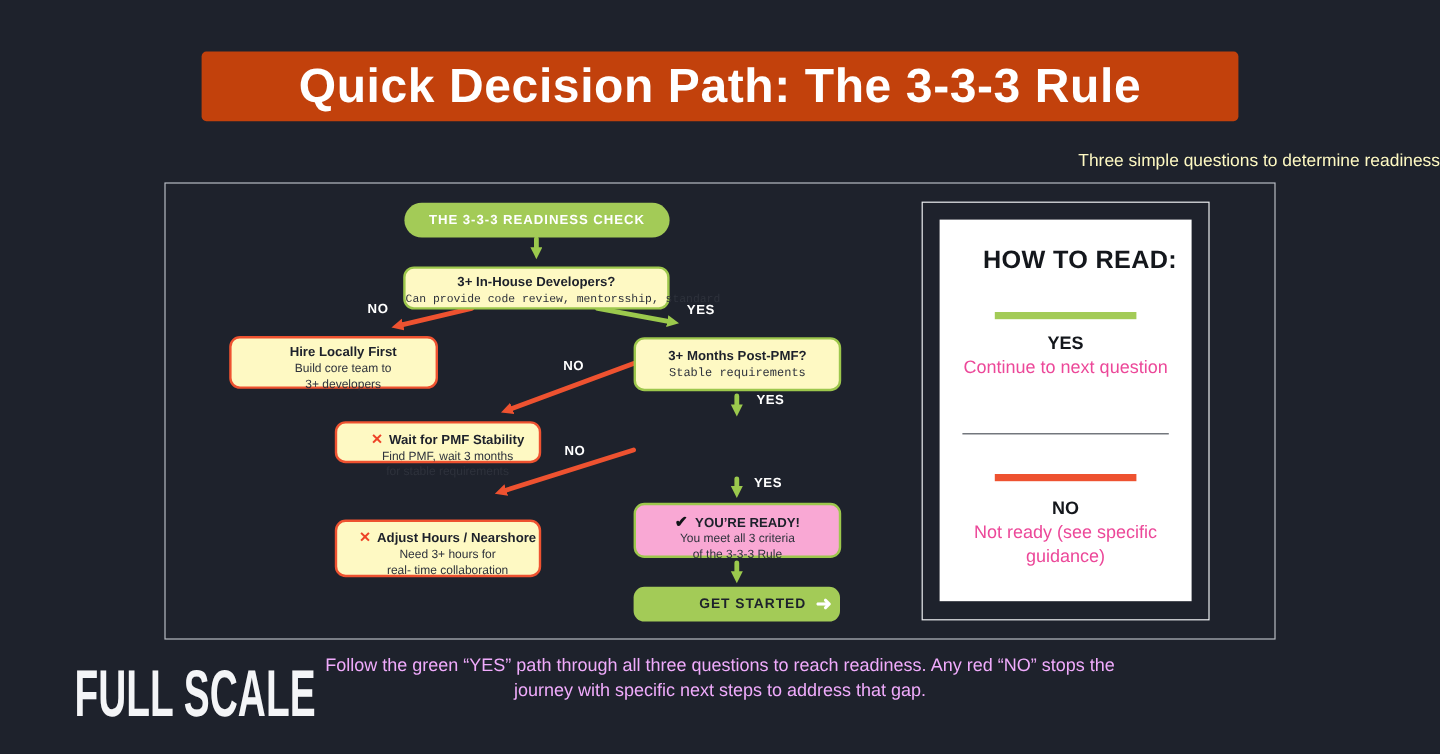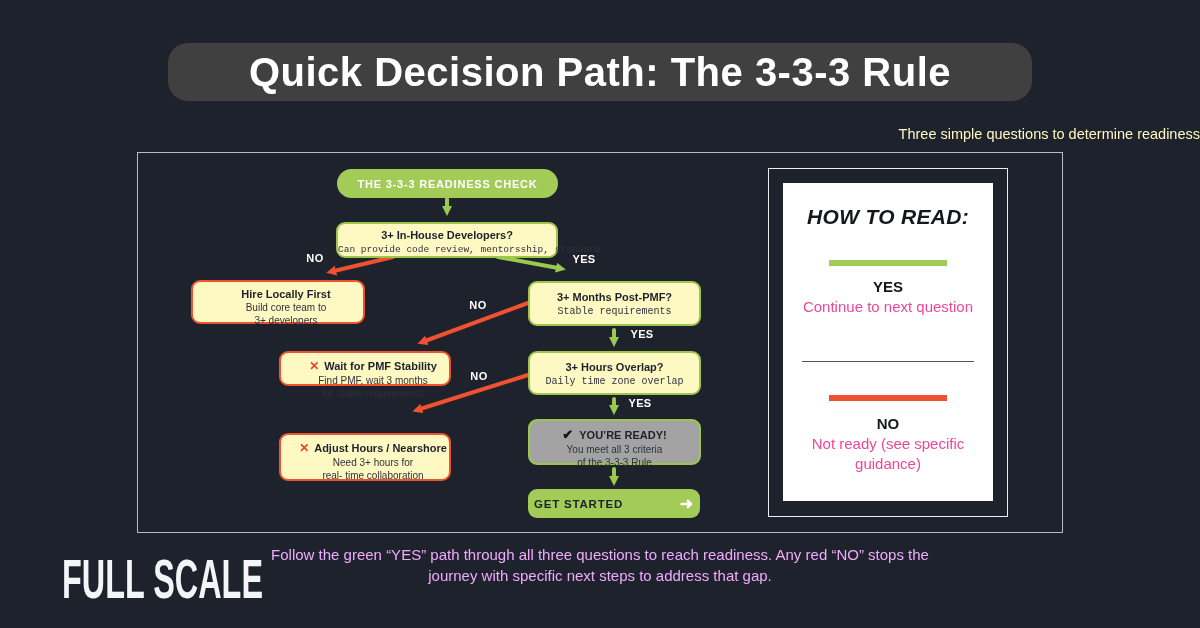--- a/index.html
+++ b/index.html
@@ -4,21 +4,21 @@
 <style>
   html,body{margin:0;padding:0;}
   body{
     width:1200px;height:628px;position:relative;overflow:hidden;
     background:#1e222c;
     font-family:"Liberation Sans", sans-serif;
   }
   
   .title-banner{
     position:absolute;left:168px;top:43px;width:864px;height:58px;
-    background:#404040;border-radius:20px;
+    background:#c2410c;border-radius:4px;
     display:flex;align-items:center;justify-content:center;
     color:#ffffff;font-size:40px;font-weight:bold;letter-spacing:.5px;
   }
   .subtitle{
     position:absolute;left:0;top:126px;width:100%;text-align:right;
     color:#fef9c3;font-size:14.5px;
   }
   
   .flow-container{
     position:absolute;left:137px;top:152px;width:926px;height:381px;
@@ -40,41 +40,41 @@
     box-sizing:border-box;text-align:center;
   }
   .green-border{border:2px solid #9dc74c;}
   .red-border{border:2px solid #ee5230;padding-left:16px;}
   .qtitle{font-weight:bold;font-size:11px;color:#1d212b;margin-top:5px;}
   .qsub{font-size:9.5px;color:#2e323c;margin-top:3px;white-space:nowrap;font-family:Liberation Mono, monospace;}
   .sline{font-size:10px;color:#2e323c;line-height:1.25;}
   .stop-title{font-weight:bold;font-size:11px;color:#1d212b;margin:6px 0 2px 0;}
   .x-icon{color:#ee4327;font-weight:bold;font-size:12px;margin-right:5px;}
   .check-icon{color:#111418;font-weight:bold;font-size:13px;margin-right:6px;}
-  .ready-box{background:#a3a3a3;}
+  .ready-box{background:#f9a8d4;}
   .cta-btn{
     position:absolute;left:390px;top:336px;width:172px;height:29px;
     background:#a3cb57;border-radius:9px;border:none;cursor:pointer;
-    display:flex;align-items:center;justify-content:space-between;gap:8px;
+    display:flex;align-items:center;justify-content:flex-end;gap:8px;
     color:#1d212b;font-size:11.5px;font-weight:bold;letter-spacing:.8px;
     font-family:"Liberation Sans", sans-serif;
   }
   .cta-arrow{color:#ffffff;font-size:16px;font-weight:bold;line-height:1;}
   
   .legend-outer{
     position:absolute;left:768px;top:168px;width:240px;height:349px;
     border:1px solid #eceef0;box-sizing:border-box;
   }
   .legend-card{
     position:absolute;left:14px;top:14px;width:210px;height:318px;
     background:#ffffff;
   }
   .legend-heading{
-    position:absolute;left:0;top:22px;width:100%;text-align:center;
-    font-size:21px;font-weight:bold;color:#14171c;letter-spacing:.3px;font-style:italic;
+    position:absolute;left:12px;top:22px;width:100%;text-align:center;
+    font-size:21px;font-weight:bold;color:#14171c;letter-spacing:.3px;
   }
   .swatch{position:absolute;left:46px;width:118px;height:6px;}
   .swatch-green{top:77px;background:#a3cb57;}
   .swatch-orange{top:212px;background:#ee5230;}
   .legend-label{
     position:absolute;left:0;width:100%;text-align:center;
     font-size:15px;font-weight:bold;color:#14171c;
   }
   .legend-desc{
     position:absolute;left:18px;width:174px;text-align:center;
@@ -149,24 +149,20 @@
     <div class="qtitle" style="margin-top:8px;">3+ Months Post-PMF?</div>
     <div class="qsub" style="font-size:10px;">Stable requirements</div>
   </div>
 
   <div class="qbox red-border" style="left:141px;top:198px;width:172px;height:35px;">
     <div class="stop-title"><span class="x-icon">✕</span><span>Wait for PMF Stability</span></div>
     <div class="sline">Find PMF, wait 3 months</div>
     <div class="sline">for stable requirements</div>
   </div>
 
-  <div class="qbox green-border" style="left:390px;top:198px;width:173px;height:44px;">
-    <div class="qtitle" style="margin-top:8px;">3+ Hours Overlap?</div>
-    <div class="qsub" style="font-size:10px;">Daily time zone overlap</div>
-  </div>
 
   <div class="qbox red-border" style="left:141px;top:280px;width:172px;height:48px;">
     <div class="stop-title"><span class="x-icon">✕</span><span>Adjust Hours / Nearshore</span></div>
     <div class="sline">Need 3+ hours for</div>
     <div class="sline">real- time collaboration</div>
   </div>
 
   <div class="qbox green-border ready-box" style="left:390px;top:266px;width:173px;height:46px;">
     <div class="stop-title"><span class="check-icon">✔</span><span>YOU’RE READY!</span></div>
     <div class="sline">You meet all 3 criteria</div>

